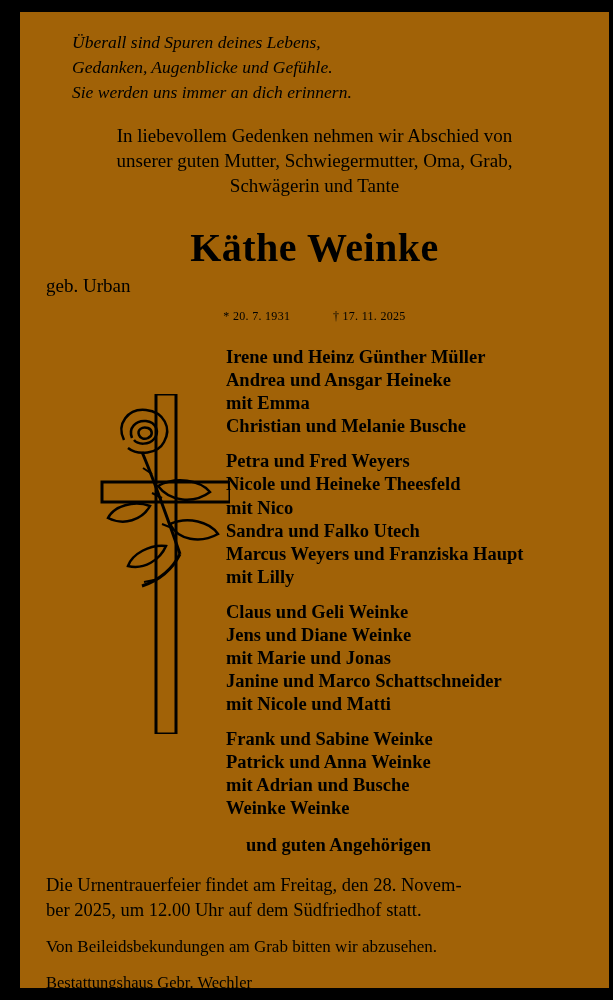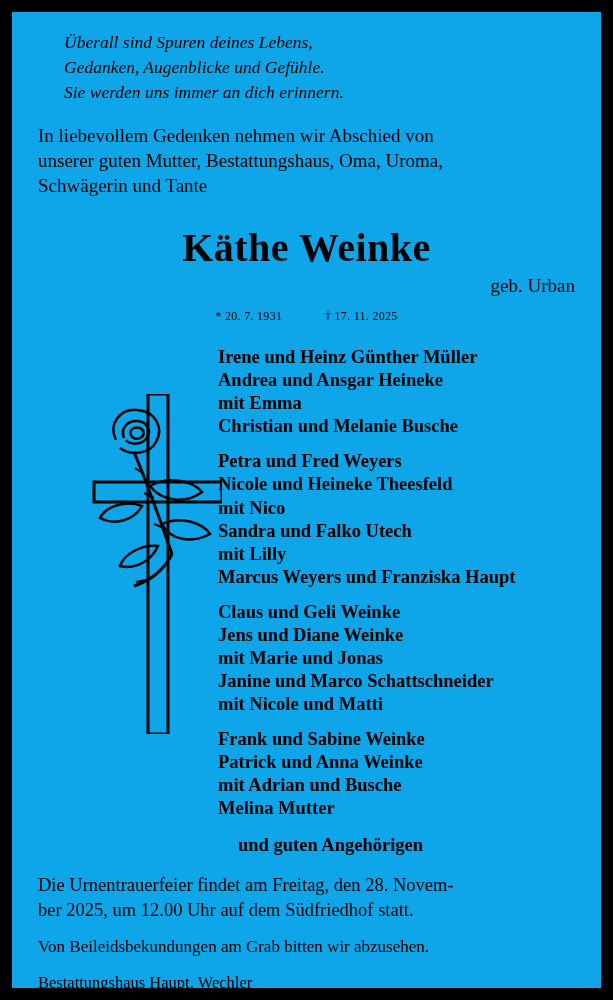--- a/index.html
+++ b/index.html
@@ -8,55 +8,56 @@
     background: #000;
   }
   body {
     width: 613px;
     height: 1000px;
     overflow: hidden;
     font-family: "Liberation Serif", serif;
   }
   .obituary {
     position: absolute;
-    left: 12px;
+    left: 20px;
     top: 12px;
     width: 589px;
     height: 976px;
-    background: #0ea5e9;
+    background: #a16207;
     box-sizing: border-box;
     padding: 18px 26px 10px 26px;
     color: #000;
   }
   .verse {
     font-style: italic;
     font-size: 17.5px;
     line-height: 1.42;
     margin: 0 0 18px 26px;
   }
   .verse div {
     white-space: nowrap;
   }
   .intro {
     font-size: 19px;
     line-height: 1.33;
     margin: 16px 0 10px 0;
+    text-align: center;
   }
   .intro div { white-space: nowrap; }
 
   .name {
     text-align: center;
     font-weight: bold;
     font-size: 40px;
     letter-spacing: 0.5px;
     margin: 26px 0 4px 0;
     font-family: "Liberation Serif", serif;
   }
   .maiden {
-    text-align: right;
+    text-align: left;
     font-size: 19px;
     margin: 0 0 12px 0;
   }
   .dates {
     text-align: center;
     font-size: 12px;
     letter-spacing: 0.3px;
     margin: 0 0 22px 0;
   }
   .dates .sep { display: inline-block; width: 36px; }
@@ -110,21 +111,21 @@
 <div class="obituary">
 
   <div class="verse">
     <div>Überall sind Spuren deines Lebens,</div>
     <div>Gedanken, Augenblicke und Gefühle.</div>
     <div>Sie werden uns immer an dich erinnern.</div>
   </div>
 
   <div class="intro">
     <div>In liebevollem Gedenken nehmen wir Abschied von</div>
-    <div>unserer guten Mutter, Bestattungshaus, Oma, Uroma,</div>
+    <div>unserer guten Mutter, Schwiegermutter, Oma, Grab,</div>
     <div>Schwägerin und Tante</div>
   </div>
 
   <div class="name">Käthe Weinke</div>
   <div class="maiden">geb. Urban</div>
   <div class="dates">
     <span>* 20. 7. 1931</span>
     <span class="sep"></span>
     <span>† 17. 11. 2025</span>
   </div>
@@ -168,48 +169,48 @@
         <div>Andrea und Ansgar Heineke</div>
         <div>mit Emma</div>
         <div>Christian und Melanie Busche</div>
       </div>
 
       <div class="fam-group">
         <div>Petra und Fred Weyers</div>
         <div>Nicole und Heineke Theesfeld</div>
         <div>mit Nico</div>
         <div>Sandra und Falko Utech</div>
+        <div>Marcus Weyers und Franziska Haupt</div>
         <div>mit Lilly</div>
-        <div>Marcus Weyers und Franziska Haupt</div>
       </div>
 
       <div class="fam-group">
         <div>Claus und Geli Weinke</div>
         <div>Jens und Diane Weinke</div>
         <div>mit Marie und Jonas</div>
         <div>Janine und Marco Schattschneider</div>
         <div>mit Nicole und Matti</div>
       </div>
 
       <div class="fam-group">
         <div>Frank und Sabine Weinke</div>
         <div>Patrick und Anna Weinke</div>
         <div>mit Adrian und Busche</div>
-        <div>Melina Mutter</div>
+        <div>Weinke Weinke</div>
       </div>
 
       <div class="all-relatives">und guten Angehörigen</div>
     </div>
   </div>
 
   <div class="ceremony">
     <div>Die Urnentrauerfeier findet am Freitag, den 28. Novem-</div>
     <div>ber 2025, um 12.00 Uhr auf dem Südfriedhof statt.</div>
   </div>
 
   <div class="condolence">Von Beileidsbekundungen am Grab bitten wir abzusehen.</div>
 
   <div class="funeral-home">
-    <div>Bestattungshaus Haupt. Wechler</div>
+    <div>Bestattungshaus Gebr. Wechler</div>
 
   </div>
 
 </div>
 
 </body></html>

